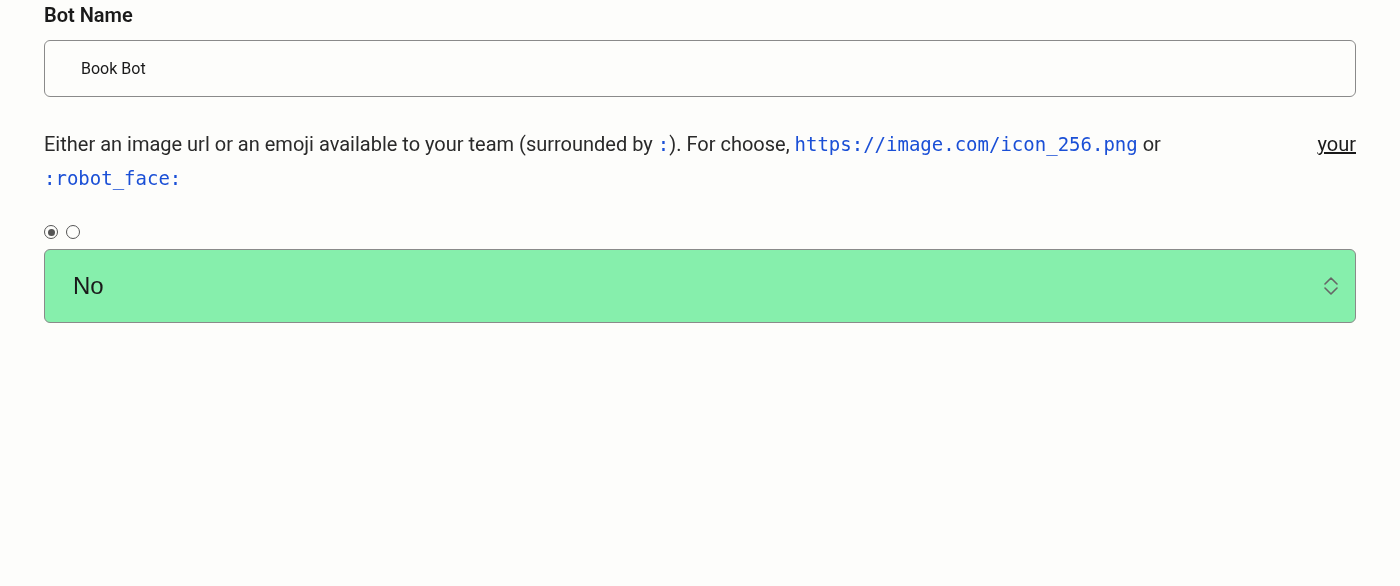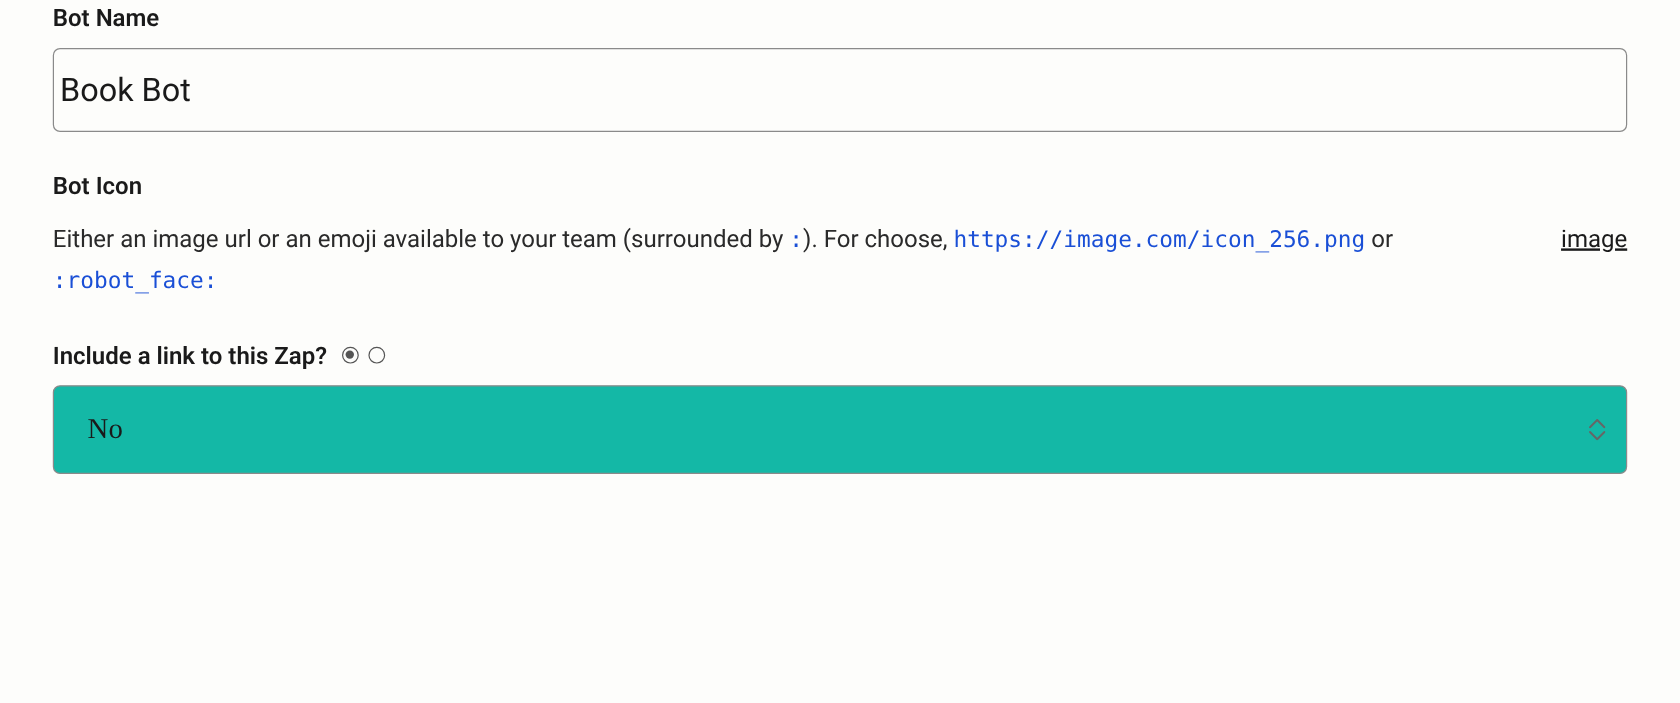--- a/index.html
+++ b/index.html
@@ -45,40 +45,40 @@
       content: "";
       width: 7px;
       height: 7px;
       background: #555;
       border-radius: 50%;
     }
     .text-input {
       width: 100%;
       border: 1px solid #8a8a8a;
       border-radius: 6px;
-      padding: 18px 5px;
-      font-size: 27px;
+      padding: 18px 36px;
+      font-size: 16px;
       font-family: inherit;
       color: #1a1a1a;
       background: #fdfdfb;
       outline: none;
     }
     .select-wrapper {
       position: relative;
       width: 100%;
     }
     .select-input {
       width: 100%;
       border: 1px solid #8a8a8a;
       border-radius: 6px;
       padding: 18px 50px 18px 28px;
       font-size: 24px;
-      font-family: Liberation Serif, serif;
+      font-family: Liberation Sans, sans-serif;
       color: #1a1a1a;
-      background: #14b8a6;
+      background: #86efac;
       cursor: pointer;
     }
     .select-chevron {
       position: absolute;
       right: 18px;
       top: 50%;
       transform: translateY(-50%);
       display: flex;
       flex-direction: column;
       gap: 2px;
@@ -118,32 +118,30 @@
   </style>
 </head>
 <body>
 
 <div class="field-group">
   <div class="field-label">Bot Name</div>
   <input type="text" class="text-input" value="Book Bot" style="">
 </div>
 
 <div class="field-group">
-  <div class="field-label">Bot Icon</div>
   <div class="help-row">
     <div class="help-text">
       <span>Either an image url or an emoji available to your team (surrounded by </span><span class="mono">:</span><span>). For choose, </span><span class="mono">https://image.com/icon_256.png</span><span> or </span><span class="mono">:robot_face:</span>
     </div>
-    <span class="toggle-link">image</span>
+    <span class="toggle-link">your</span>
   </div>
 </div>
 
 <div class="field-group">
   <div class="field-label">
-    <span>Include a link to this Zap?</span>
     <span class="radio-group">
       <span class="radio-circle selected"></span>
       <span class="radio-circle"></span>
     </span>
   </div>
   <div class="select-wrapper">
     <div class="select-input">No</div>
     <div class="select-chevron">
       <svg viewBox="0 0 14 8">
           <path d="M1 7 L7 1 L13 7" fill="none" stroke="currentColor" stroke-width="1.6" stroke-linecap="round" stroke-linejoin="round"></path>

